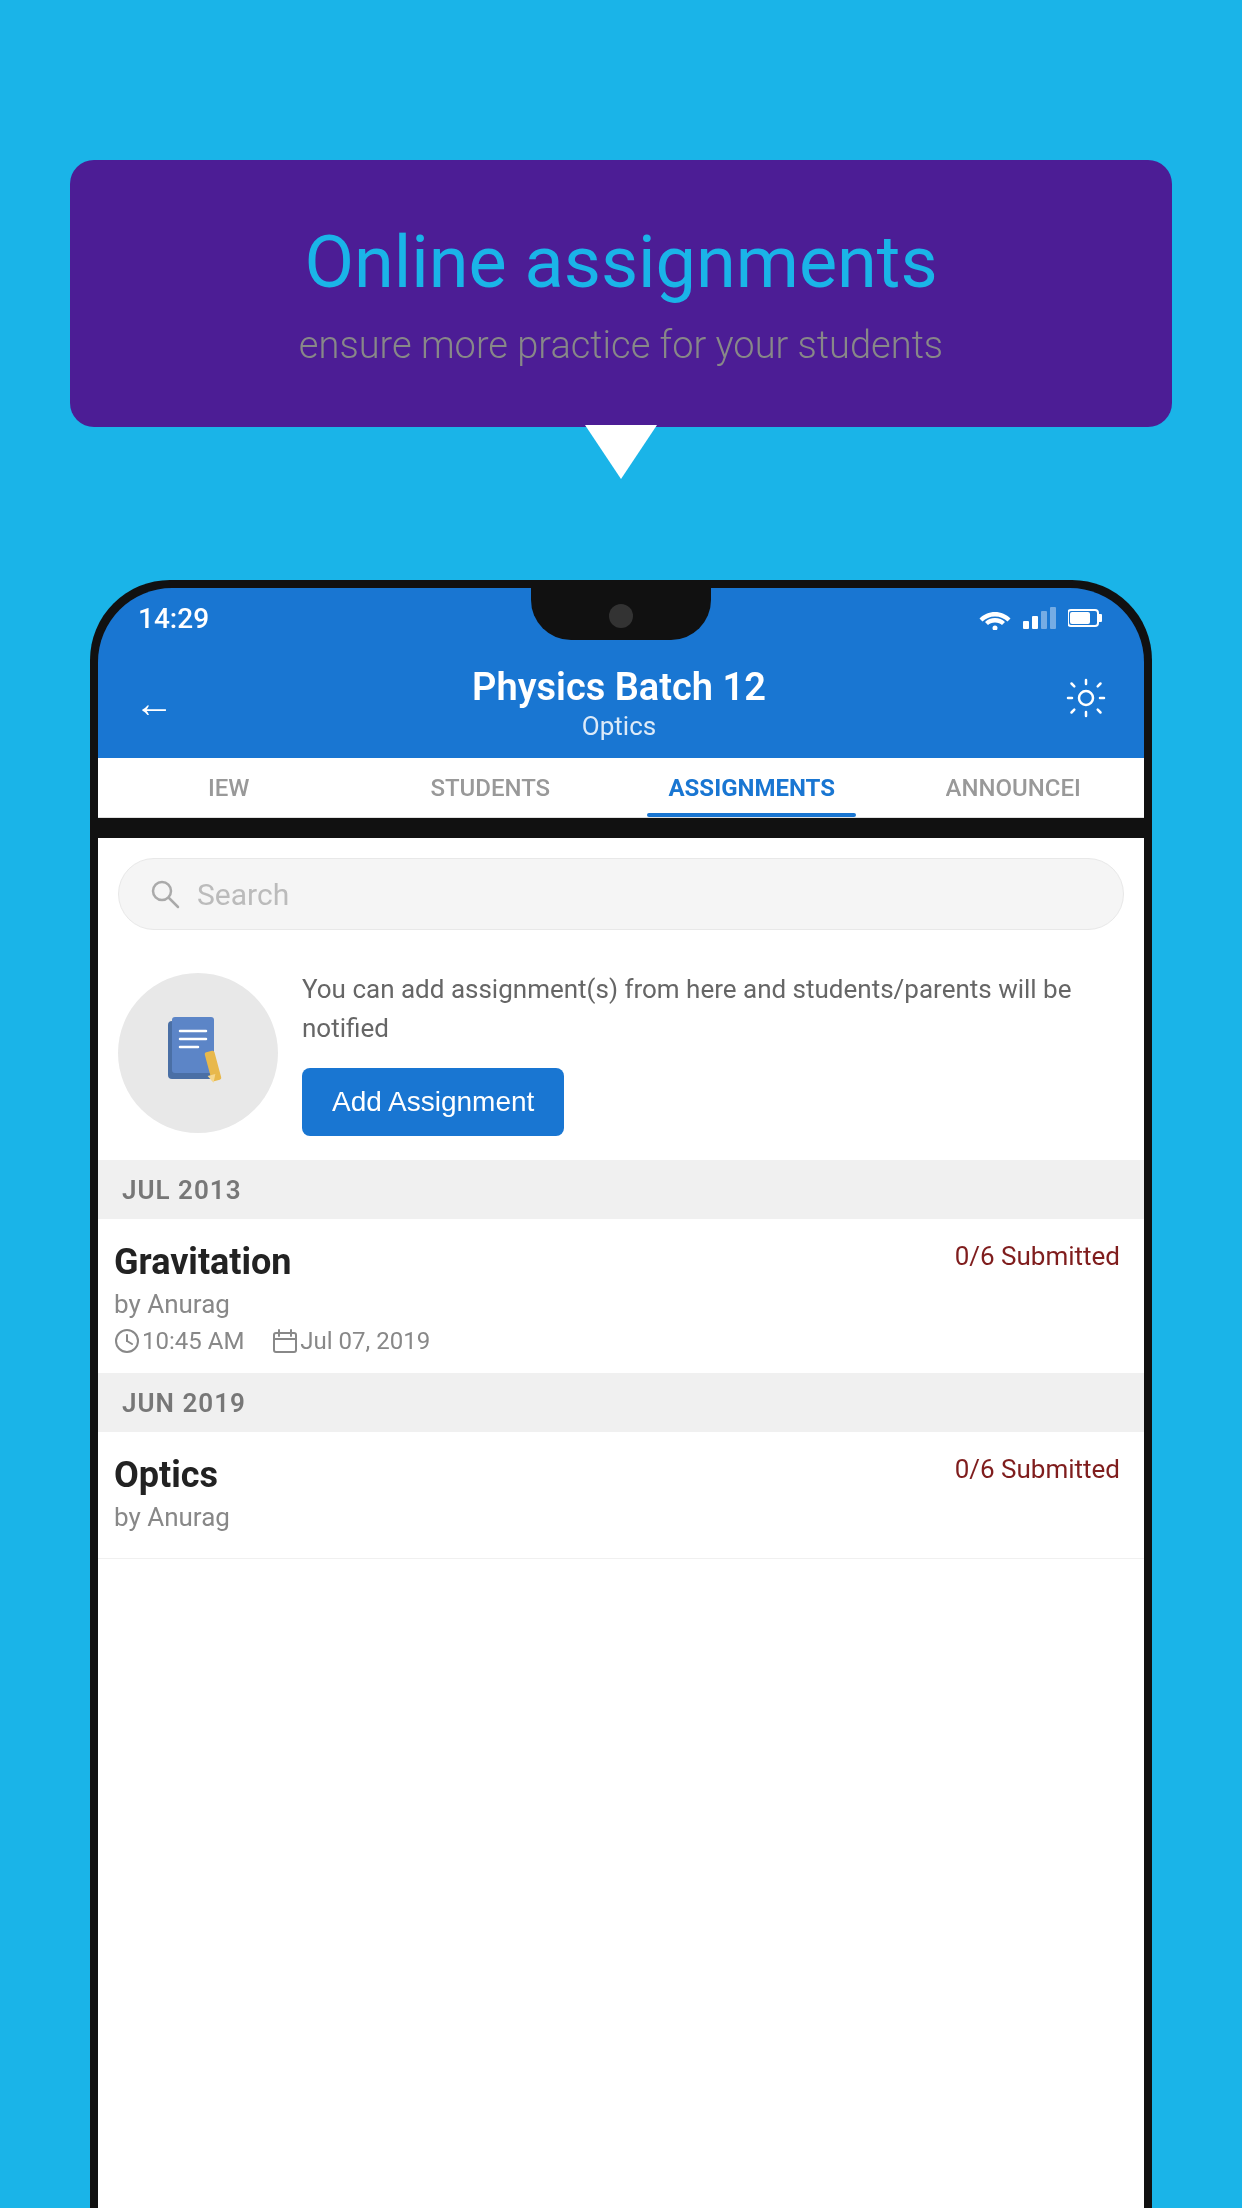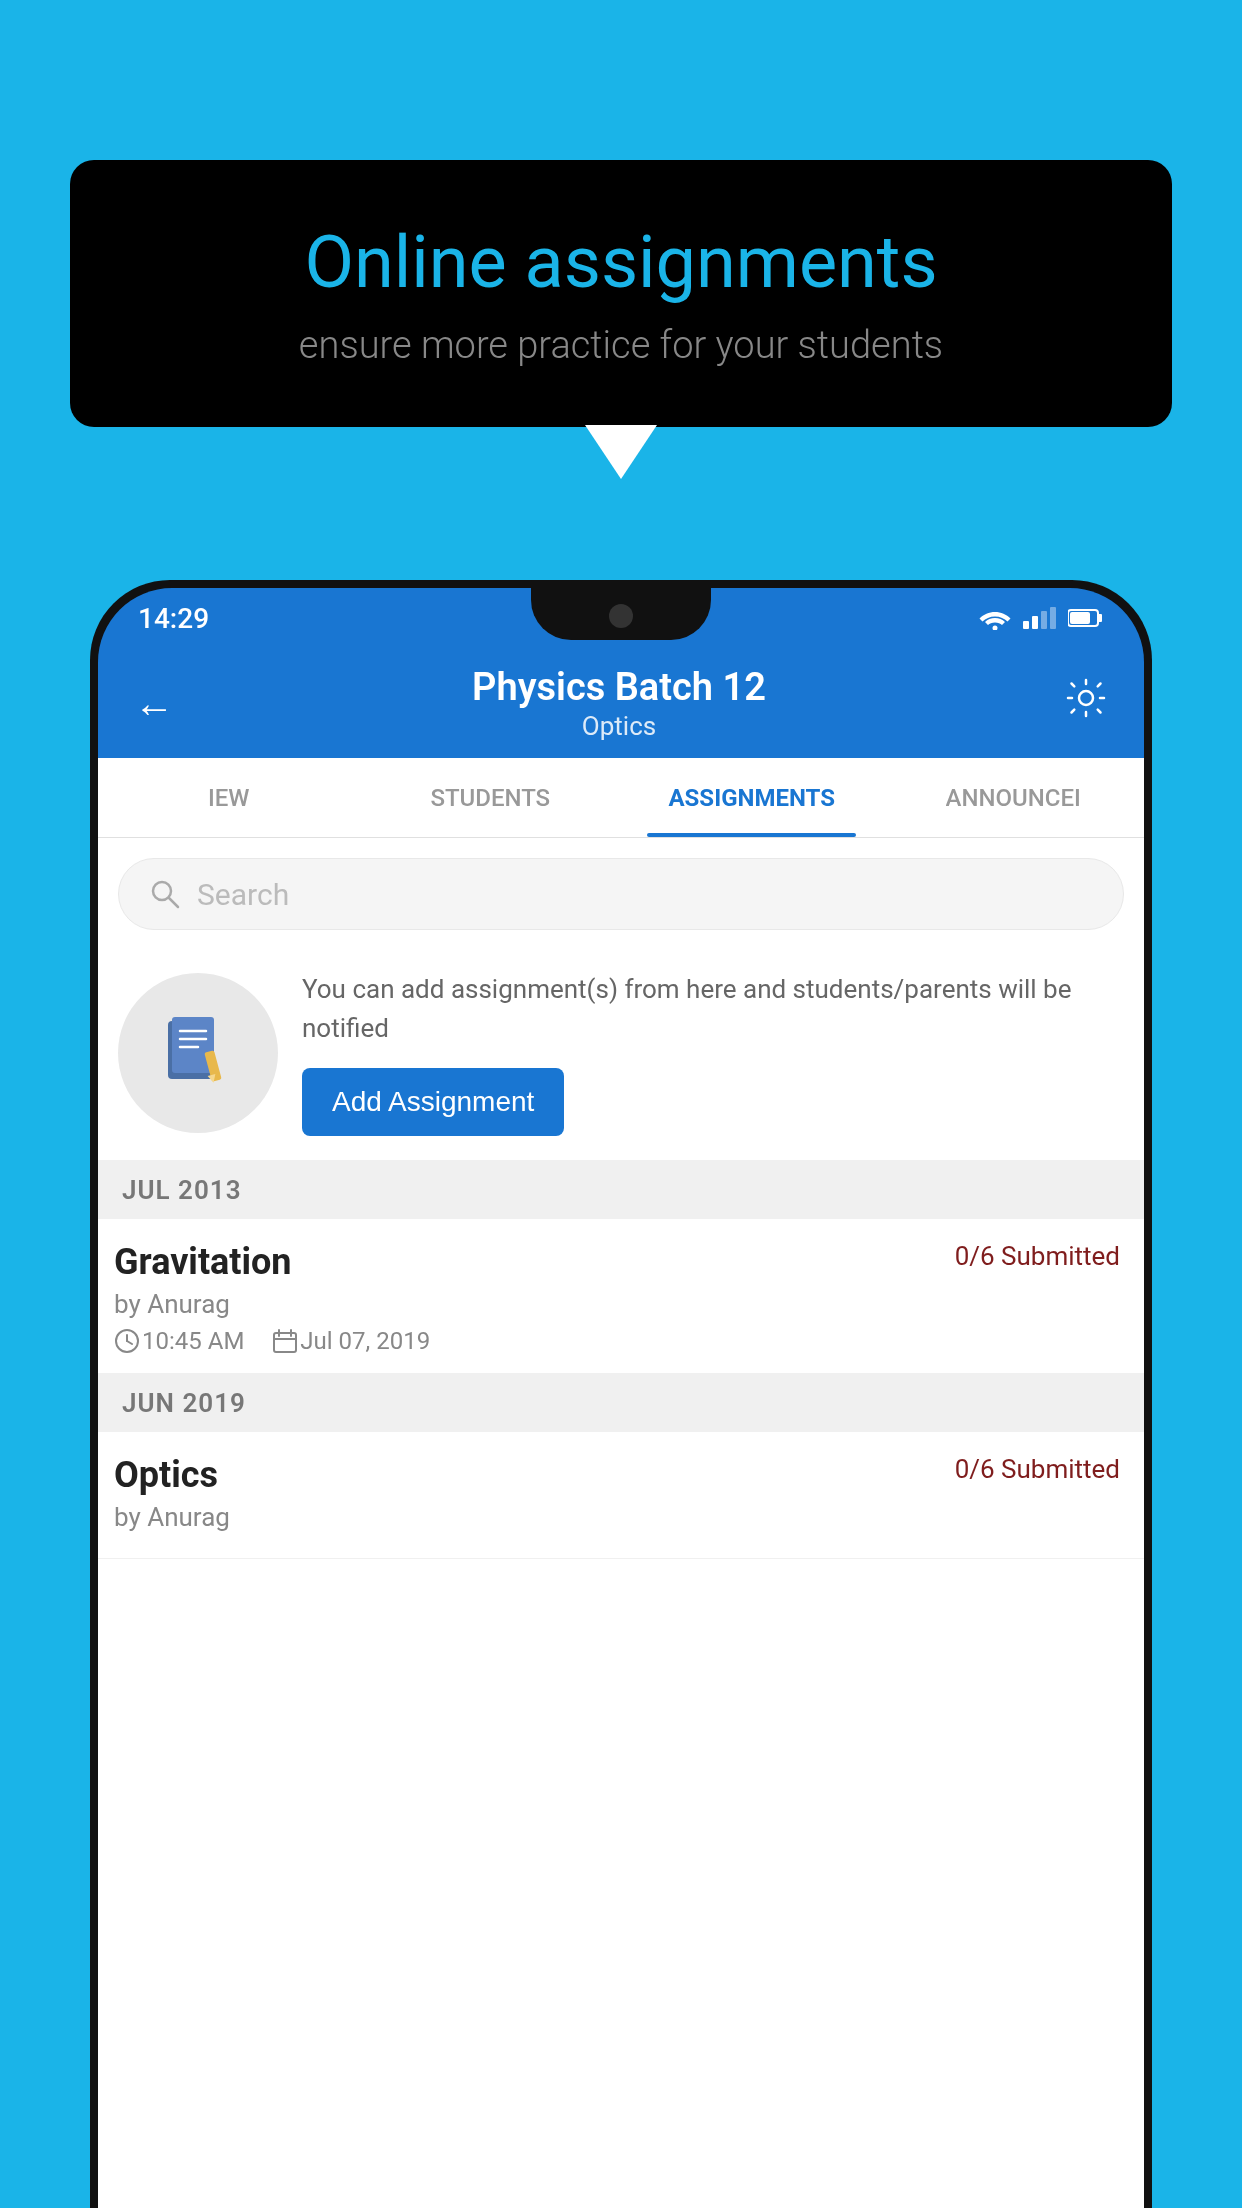--- a/index.html
+++ b/index.html
@@ -13,21 +13,21 @@
     }
 
     
     .speech-bubble-container {
       position: absolute;
       top: 160px;
       left: 70px;
       right: 70px;
     }
     .speech-bubble {
-      background: #000000;
+      background: #4c1d95;
       border-radius: 24px;
       padding: 60px 70px 60px 70px;
       position: relative;
     }
     .speech-bubble::after {
       content: '';
       position: absolute;
       bottom: -52px;
       left: 50%;
       transform: translateX(-50%);
@@ -167,21 +167,21 @@
       color: white;
       font-size: 40px;
     }
 
     
     .tab-bar {
       position: absolute;
       top: 170px;
       left: 0;
       right: 0;
-      height: 80px;
+      height: 60px;
       background: white;
       display: flex;
       align-items: stretch;
       border-bottom: 1px solid #e0e0e0;
       overflow: hidden;
     }
     .tab-item {
       flex: 1;
       display: flex;
       align-items: center;

